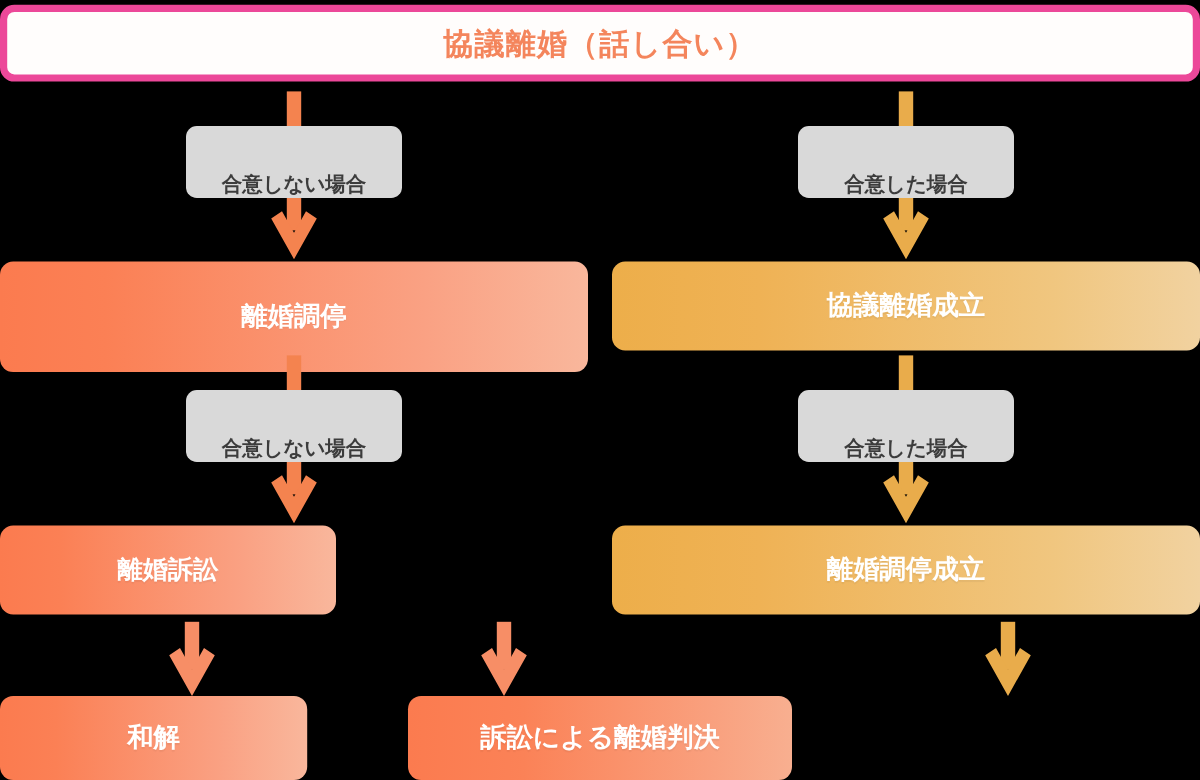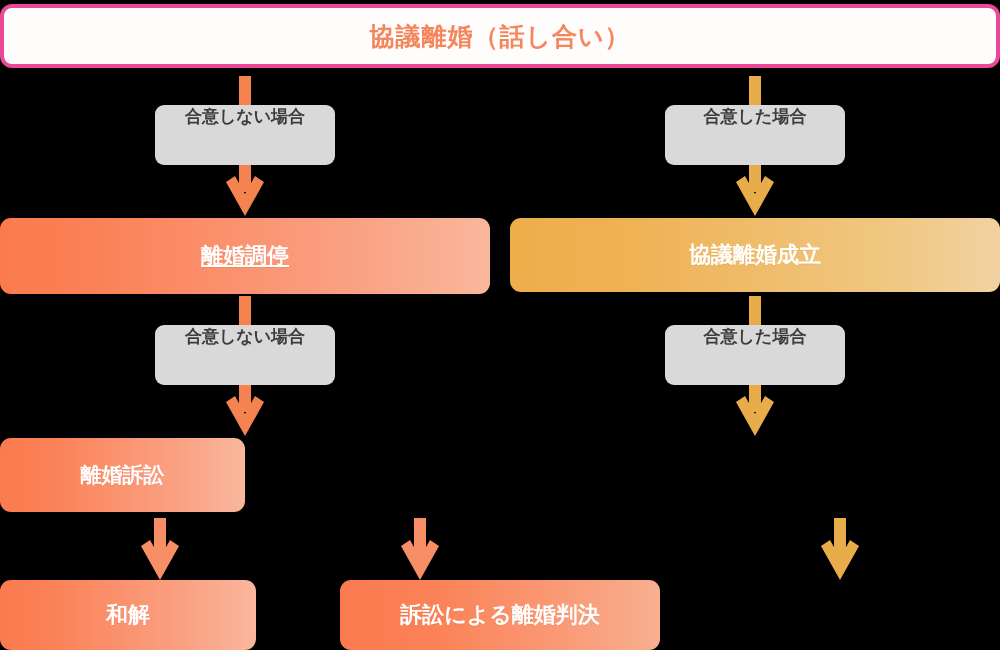--- a/index.html
+++ b/index.html
@@ -18,21 +18,21 @@
 
   
   .top-box {
     position: absolute;
     left: 0px;
     top: 4px;
     width: 1000px;
     height: 64px;
     box-sizing: border-box;
     background: #FFFDFC;
-    border: 4px solid #ec4899;
+    border: 6px solid #ec4899;
     border-radius: 12px;
     display: flex;
     align-items: center;
     justify-content: center;
   }
   .top-box .label {
     color: #F4855C;
     font-size: 25px;
     font-weight: bold;
     letter-spacing: 1px;
@@ -64,21 +64,21 @@
     background: linear-gradient(90deg, #EDAE4A 0%, #EFB255 25%, #F0C67F 75%, #F1D2A0 100%);
   }
 
   
   .cond {
     position: absolute;
     box-sizing: border-box;
     background: #D9D9D9;
     border-radius: 9px;
     display: flex;
-    align-items: flex-start;
+    align-items: flex-end;
     justify-content: center;
     color: #3C3C3C;
     font-size: 17px;
     font-weight: bold;
     white-space: nowrap;
     z-index: 5;
   }
 
   
   .arrow {
@@ -111,21 +111,21 @@
   </div>
 
   <div class="cond" style="left:155px; top:105px; width:180px; height:60px;">
     <span>合意しない場合</span>
   </div>
 
   <div class="cond" style="left:665px; top:105px; width:180px; height:60px;">
     <span>合意した場合</span>
   </div>
 
-  <div class="node grad-orange" style="left:0px; top:218px; width:490px; height:76px; font-size:22px;text-decoration:underline;">
+  <div class="node grad-orange" style="left:0px; top:218px; width:490px; height:92px; font-size:22px;">
     <span class="label">離婚調停</span>
   </div>
 
   <div class="node grad-amber" style="left:510px; top:218px; width:490px; height:74px; font-size:22px;">
     <span class="label">協議離婚成立</span>
   </div>
 
   <div class="arrow" style="left:225px; top:296px; width:40px; height:140px;">
     <svg width="40" height="140" viewBox="0 0 40 140">
       <rect x="14" y="0" width="12" height="116" fill="#F4834F"></rect>
@@ -141,25 +141,28 @@
   </div>
 
   <div class="cond" style="left:155px; top:325px; width:180px; height:60px;">
     <span>合意しない場合</span>
   </div>
 
   <div class="cond" style="left:665px; top:325px; width:180px; height:60px;">
     <span>合意した場合</span>
   </div>
 
-  <div class="node grad-orange" style="left:0px; top:438px; width:245px; height:74px; font-size:21px;">
+  <div class="node grad-orange" style="left:0px; top:438px; width:280px; height:74px; font-size:21px;">
     <span class="label">離婚訴訟</span>
   </div>
 
 
+  <div class="node grad-amber" style="left:510px; top:438px; width:490px; height:74px; font-size:22px;">
+    <span class="label">離婚調停成立</span>
+  </div>
 
   <div class="arrow" style="left:140px; top:518px; width:40px; height:62px;">
     <svg width="40" height="62" viewBox="0 0 40 62">
       <rect x="14" y="0" width="12" height="40" fill="#F78E66"></rect>
       <path d="M20 62 L1 28 L10 22 L20 40 L30 22 L39 28 Z" fill="#F78E66"></path>
     </svg>
   </div>
 
   <div class="arrow" style="left:400px; top:518px; width:40px; height:62px;">
     <svg width="40" height="62" viewBox="0 0 40 62">

